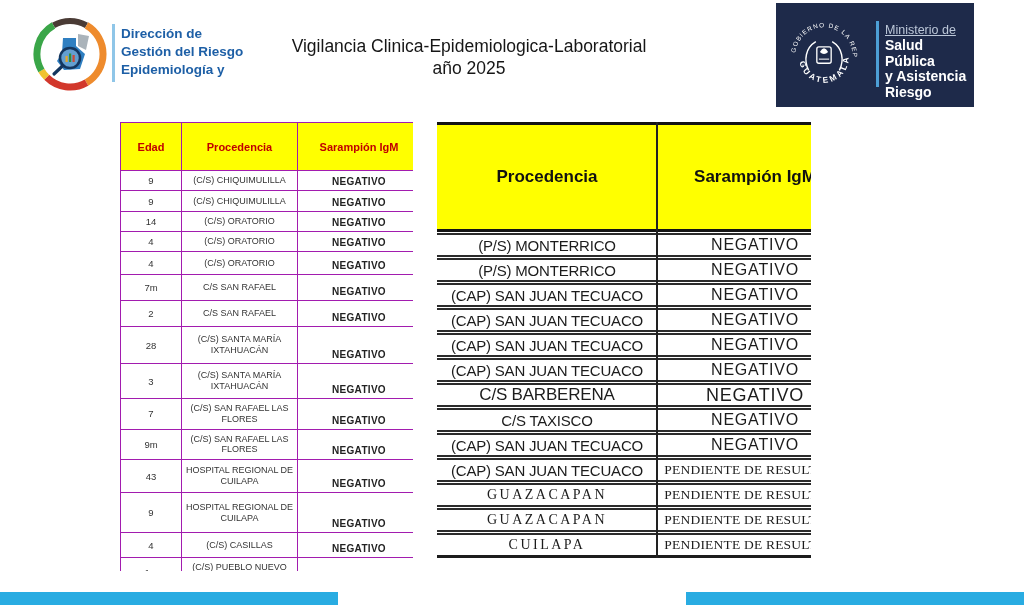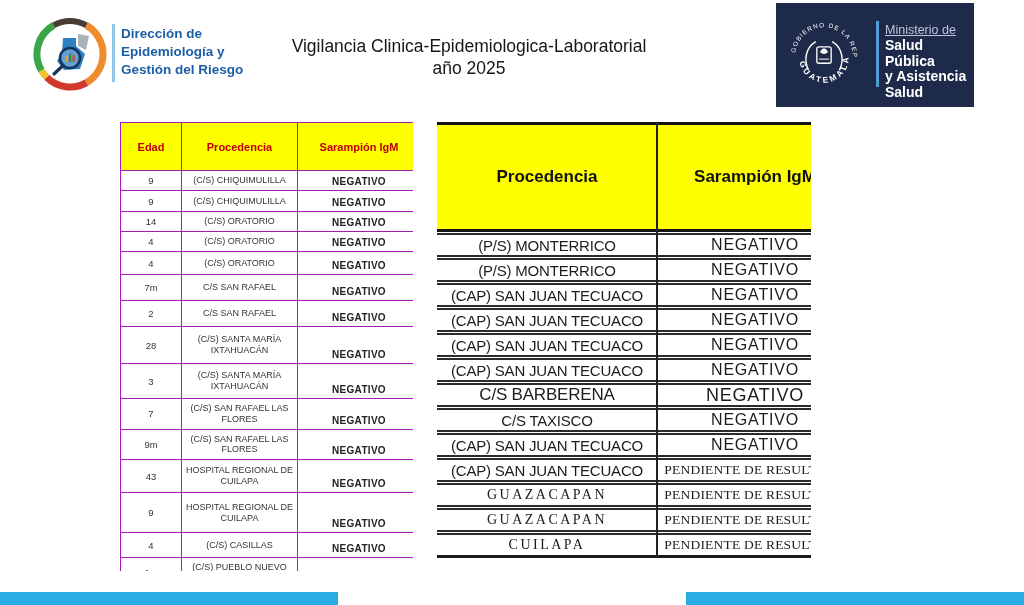--- a/index.html
+++ b/index.html
@@ -71,22 +71,22 @@
     <path d="M45 17 L56 19 L53 33 L45 29 Z" fill="#aab3ba"></path>
     <circle cx="37" cy="41" r="10" fill="#ffffff" fill-opacity="0.25" stroke="#14365e" stroke-width="2.5"></circle>
     <rect x="32.5" y="39" width="2.2" height="6" fill="#e5a62b"></rect>
     <rect x="36" y="36.5" width="2.2" height="8.5" fill="#2f8f3a"></rect>
     <rect x="39.5" y="38" width="2.2" height="7" fill="#cc4a35"></rect>
     <line x1="30" y1="48.5" x2="21" y2="57" stroke="#14365e" stroke-width="3.2" stroke-linecap="round"></line>
   </svg>
   <div class="logo-divider"></div>
   <div class="logo-text">
     <div>Dirección de</div>
+    <div>Gestión del Riesgo</div>
     <div>Epidemiología y</div>
-    <div>Gestión del Riesgo</div>
   </div>
 
   <div class="title">
     <div>Vigilancia Clinica-Epidemiologica-Laboratorial</div>
     <div>año 2025</div>
   </div>
 
   <div class="navy">
     <svg class="seal" viewBox="0 0 80 80">
       <defs>
@@ -103,21 +103,21 @@
       <path d="M55 56 C60 46 58 34 48 28" stroke="#ffffff" stroke-width="1.4" fill="none"></path>
       <rect x="33" y="33" width="14" height="16" rx="2" fill="none" stroke="#ffffff" stroke-width="1.3"></rect>
       <path d="M36 38 Q40 31 44 38 Q40 42 36 38" fill="#ffffff"></path>
       <line x1="35" y1="45" x2="45" y2="45" stroke="#ffffff" stroke-width="1"></line>
     </svg>
     <div class="mdivider"></div>
     <div class="mtext">
       <div class="mz1">Ministerio de</div>
       <div class="mz2">Salud Pública</div>
       <div class="mz2">y Asistencia</div>
-      <div class="mz2">Salud</div>
+      <div class="mz2">Riesgo</div>
     </div>
   </div>
 
   <div class="ltable-wrap">
     <table class="ltable">
       <thead>
         <tr style="height:48px">
           <th style="width:56px">Edad</th>
           <th style="width:111px">Procedencia</th>
           <th style="width:118px">Sarampión IgM</th>

